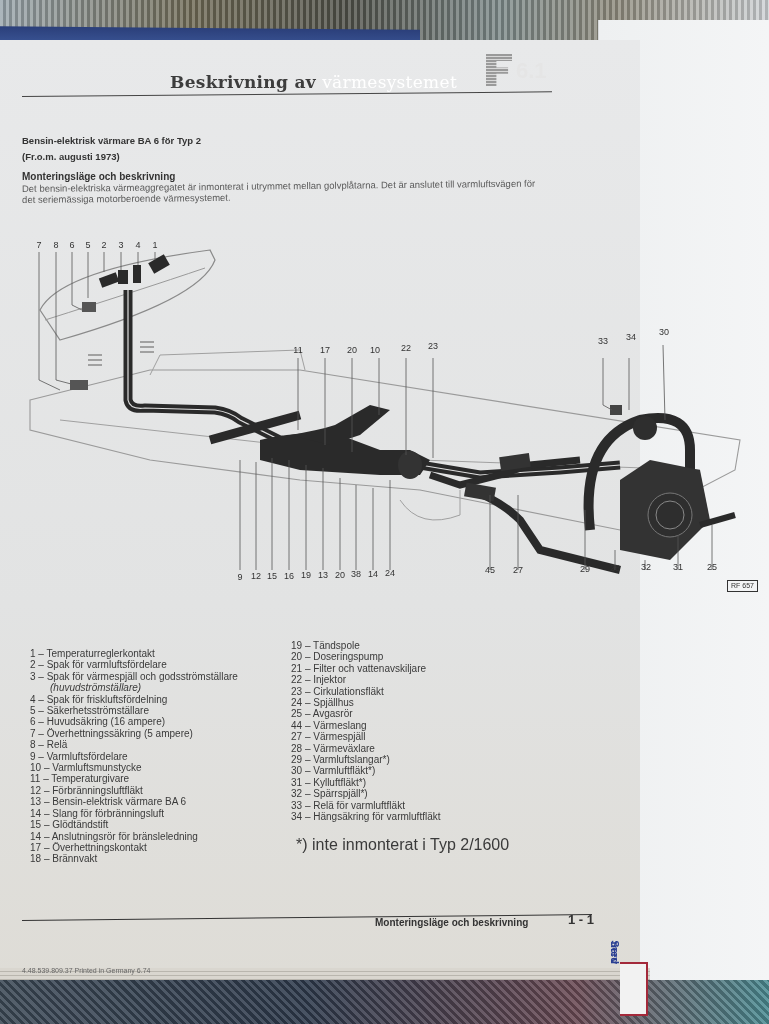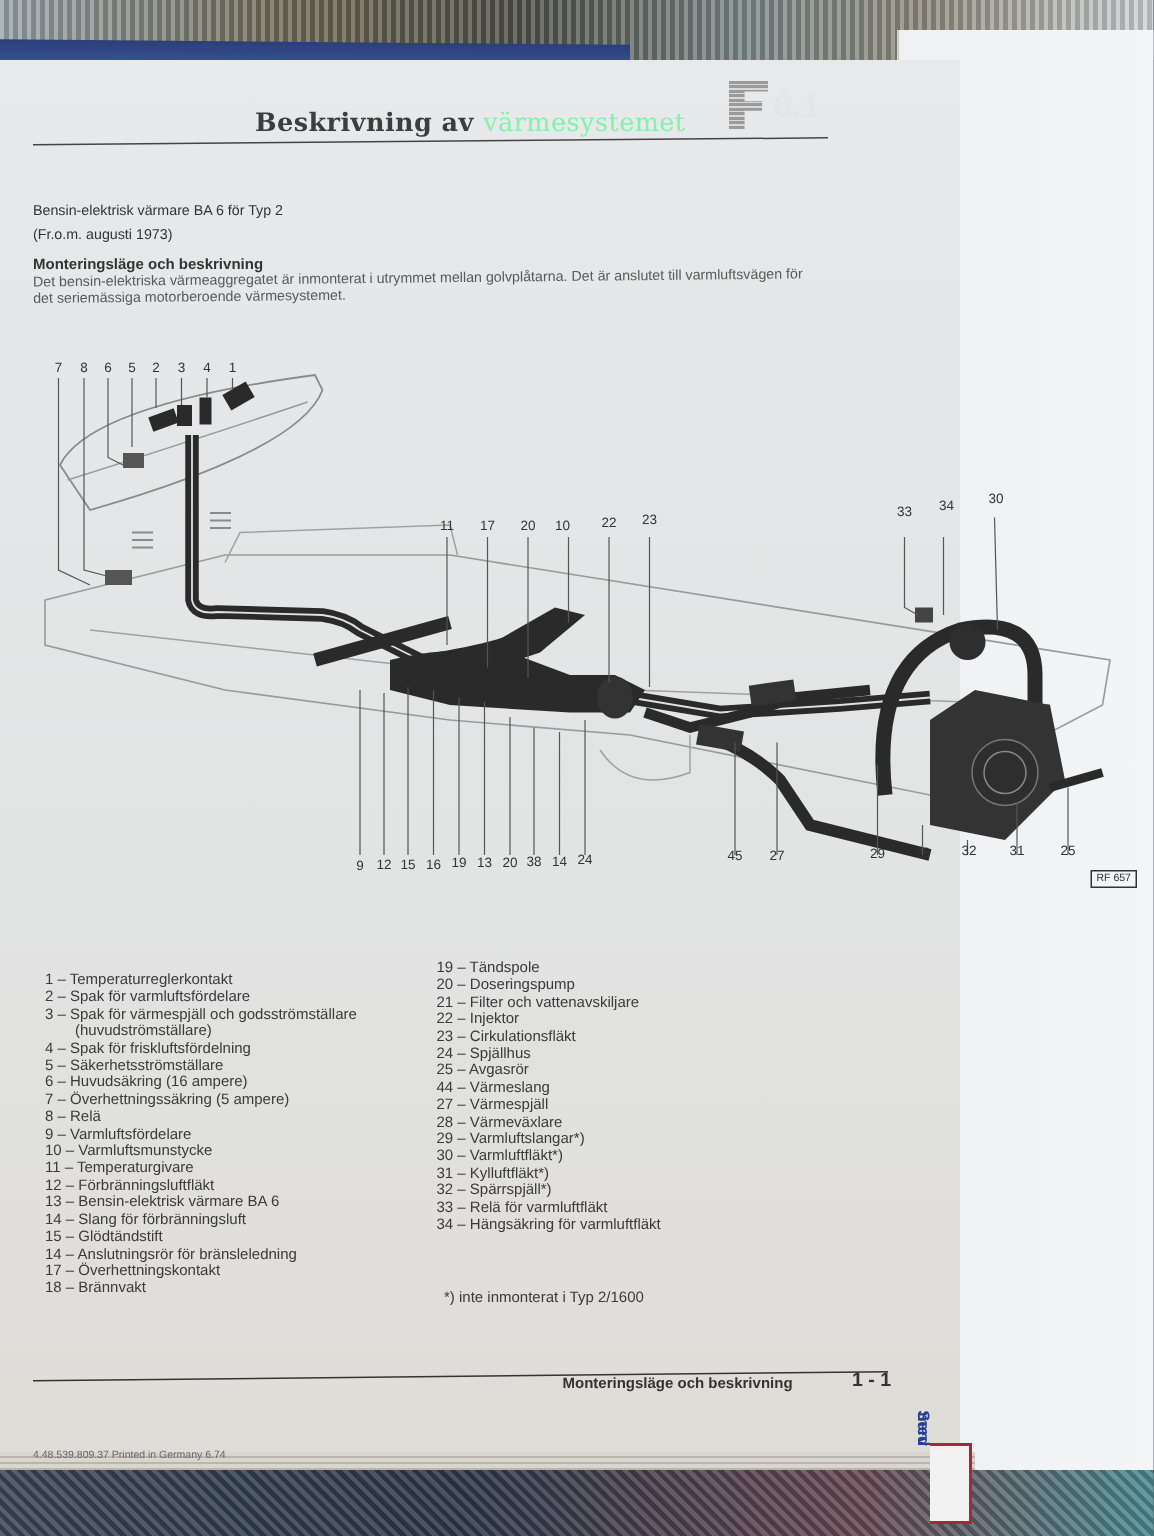--- a/index.html
+++ b/index.html
@@ -48,54 +48,54 @@
     position:absolute; left:2px; top:4px; writing-mode:vertical-rl; transform:rotate(180deg);
     font-size:11px; font-weight:bold; color:#2a3f93; line-height:11px;
   }
 
   
   .header-title {
     position:absolute; left:170px; top:72px;
     font-family:"DejaVu Serif", serif; font-size:17px; font-weight:bold; color:#3d3d3d;
     letter-spacing:0.3px;
   }
-  .header-title .light { color:#86efac; font-weight:normal; }
+  .header-title .light { color:#ffffff; font-weight:normal; }
   .section-badge {
     position:absolute; left:486px; top:54px; font-size:22px; font-weight:bold; color:#e5e5e5;
   }
   .section-badge .big-f {
     display:inline-block; width:26px; height:32px; margin-right:4px; vertical-align:-8px;
     background:repeating-linear-gradient(180deg,#9a9a9a 0 2px,#d8d8d8 2px 3px);
     clip-path:polygon(0 0,100% 0,100% 22%,40% 22%,40% 42%,85% 42%,85% 62%,40% 62%,40% 100%,0 100%);
   }
   .header-rule {
     position:absolute; left:22px; top:96px; width:530px; height:0;
     border-top:1.5px solid #444; transform:rotate(-0.5deg); transform-origin:left;
   }
 
-  .subtitle { position:absolute; left:22px; font-size:9.5px; font-weight:normal; color:#333; }
+  .subtitle { position:absolute; left:22px; font-size:9.5px; font-weight:bold; color:#333; }
   .intro-head { position:absolute; left:22px; top:171px; font-size:10px; font-weight:bold; color:#333; }
   .intro-text { position:absolute; left:22px; top:183px; width:520px; font-size:9.5px; color:#5a5a5a; line-height:11px; transform:rotate(-0.6deg); transform-origin:left; }
 
   
   .diagram { position:absolute; left:0; top:230px; width:769px; height:370px; }
   .diagram svg { position:absolute; left:0; top:0; }
   .callout {
     position:absolute; font-size:9px; color:#333; transform:translateX(-50%);
   }
   .drawing-code {
     position:absolute; left:727px; top:580px; font-size:7px; color:#333;
     border:1px solid #333; padding:0 3px; line-height:10px;
   }
 
   
   .legend-col { position:absolute; font-size:10px; color:#3a3a3a; line-height:11.4px; }
   .legend-col .row { white-space:nowrap; }
-  .legend-col .indent { padding-left:20px; }
-  .footnote { position:absolute; left:296px; top:860px; font-size:10px; color:#3a3a3a; }
+  .legend-col .indent { padding-left:20px;font-style:italic; }
+  .footnote { position:absolute; left:296px; top:836px; font-size:16px; color:#3a3a3a; }
 
   
   .footer-rule {
     position:absolute; left:22px; top:920px; width:570px; height:0;
     border-top:1.5px solid #333; transform:rotate(-0.6deg); transform-origin:left;
   }
   .footer-section { position:absolute; left:375px; top:917px; font-size:10px; font-weight:bold; color:#333; }
   .footer-page { position:absolute; left:568px; top:912px; font-size:13px; font-weight:bold; color:#333; }
   .print-info { position:absolute; left:22px; top:967px; font-size:7px; color:#666; }
 </style>

